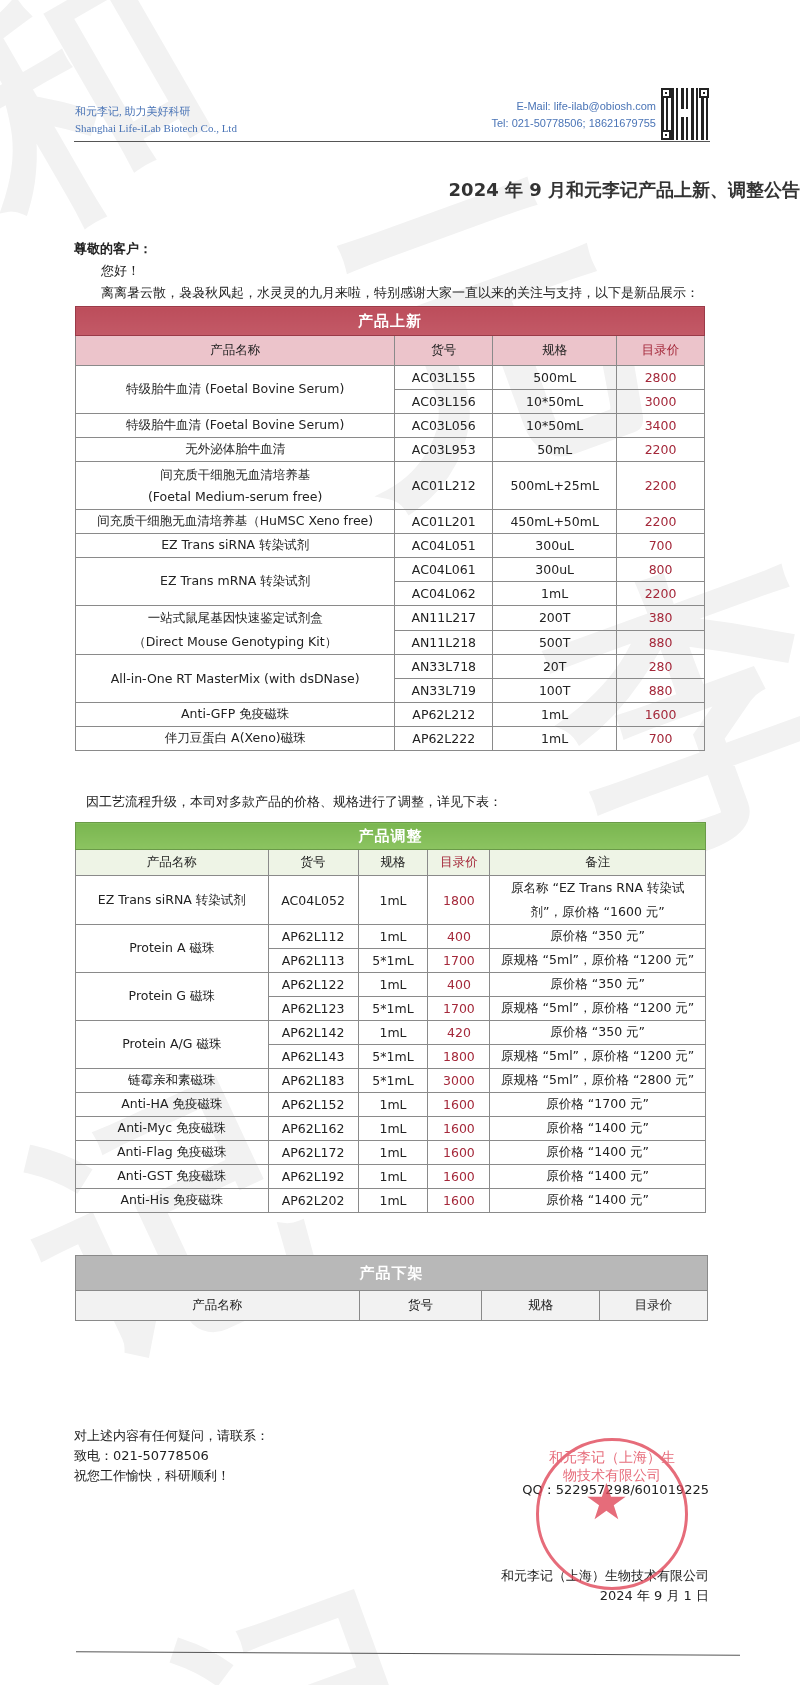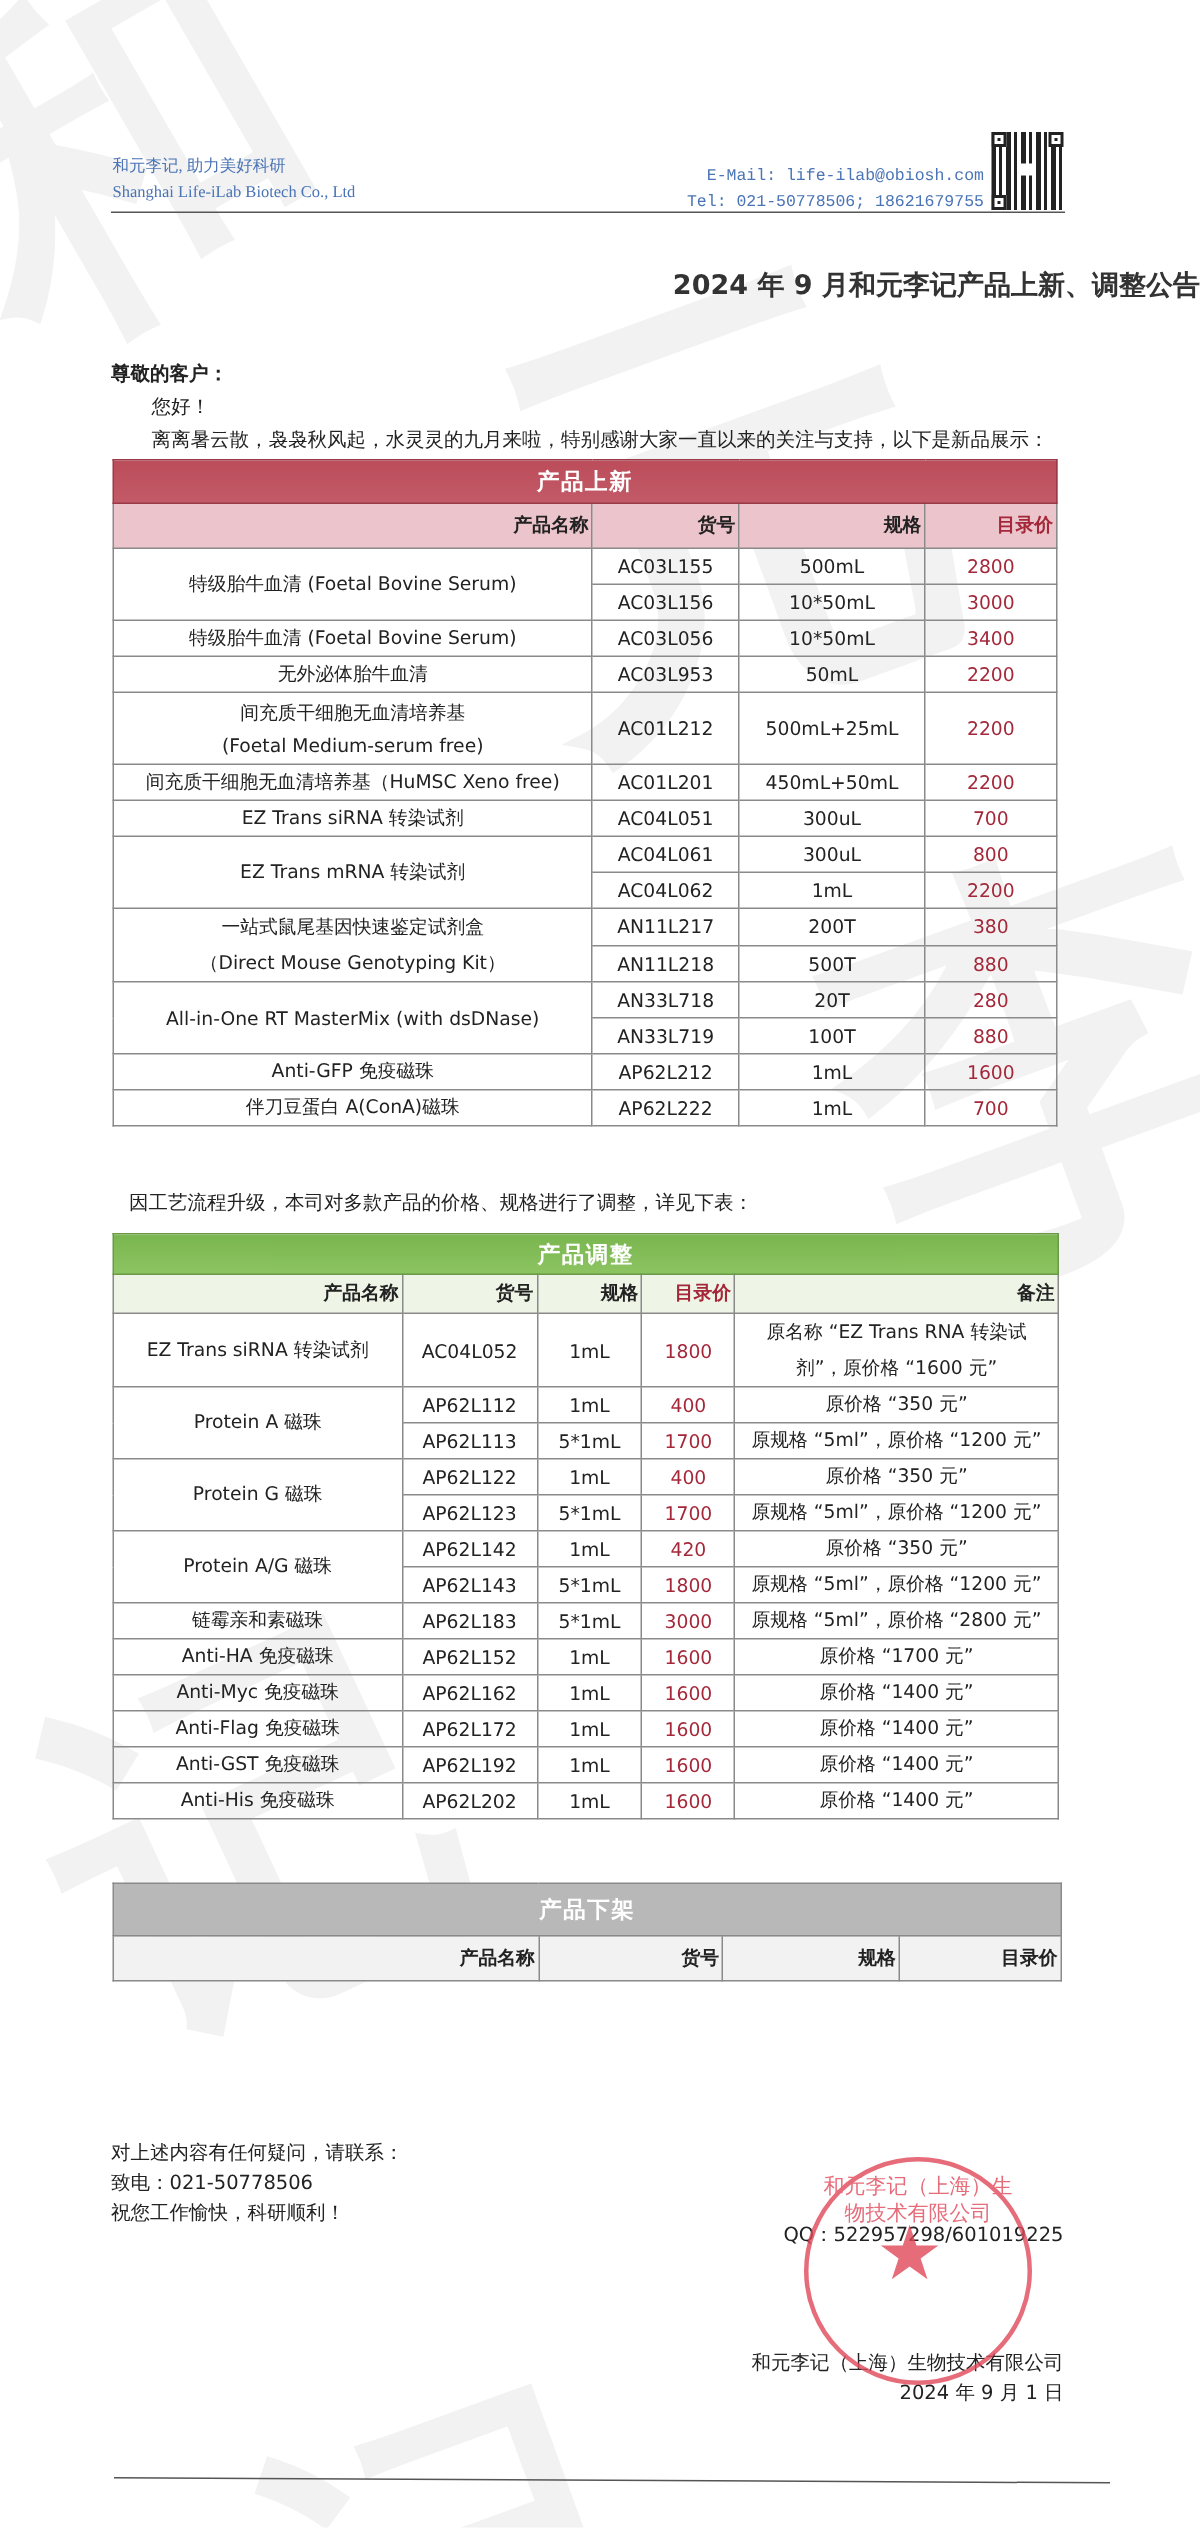--- a/index.html
+++ b/index.html
@@ -4,35 +4,35 @@
 <style>
   html, body { margin: 0; padding: 0; }
   body {
     width: 800px; height: 1685px; position: relative; overflow: hidden;
     background: #ffffff; color: #222;
     font-family: "DejaVu Sans", "Liberation Sans", sans-serif;
   }
   .wm { position: absolute; color: #f2f2f2; font-weight: bold; z-index: 0; pointer-events: none; }
   .abs { position: absolute; z-index: 1; }
   .hdr-left { left: 75px; top: 103px; color: #4a74b6; font-family: "Liberation Serif", "DejaVu Serif", serif; font-size: 11px; line-height: 17px; }
-  .hdr-right { right: 144px; top: 110px; color: #4a74b6; font-family: Liberation Mono, monospace; font-size: 11px; line-height: 17px; text-align: right; }
+  .hdr-right { right: 144px; top: 98px; color: #4a74b6; font-family: Liberation Sans, sans-serif; font-size: 11px; line-height: 17px; text-align: right; }
   .qr { left: 661px; top: 88px; width: 48px; height: 52px; background:
         repeating-linear-gradient(90deg, #222 0 3px, #fff 3px 5px, #222 5px 7px, #fff 7px 10px),
         repeating-linear-gradient(0deg, #fff 0 2px, transparent 2px 6px);
         background-blend-mode: normal; }
   .qr .fp { position: absolute; width: 10px; height: 10px; border: 2px solid #222; background: #fff; box-sizing: border-box; }
   .qr .fp::after { content: ""; position: absolute; left: 2px; top: 2px; width: 2px; height: 2px; background: #222; }
   .hr-top { left: 74px; top: 141px; width: 636px; height: 1px; background: #555; }
   .title { left: 0; width: 800px; top: 178px; text-align: right; font-size: 18px; font-weight: bold; color: #333; }
   .greet-h { left: 74px; top: 240px; font-size: 13px; font-weight: bold; }
   .greet { left: 101px; font-size: 13px; }
   .intro2 { left: 86px; top: 793px; font-size: 13px; }
   table { border-collapse: collapse; position: absolute; z-index: 1; font-size: 12.5px; }
   td, th { border: 1px solid #8a8a8a; text-align: center; padding: 0 2px; color: #222; }
-  th { font-weight: bold; text-align: right; }
+  th { font-weight: normal; }
   .cap { color: #fff; font-size: 15px; font-weight: bold; letter-spacing: 1px; }
   .price { color: #a4283a; }
   .t1 { left: 75px; top: 306px; width: 630px; }
   .t1 .cap-row td { background: linear-gradient(#bc4d5b, #c35a67); border-color: #9a3a48; height: 28px; }
   .t1 .head-row th { background: #ecc4cb; height: 29px; }
   .t2 { left: 75px; top: 822px; width: 631px; }
   .t2 .cap-row td { background: linear-gradient(#7ab650, #8cc461); border-color: #6a9a48; height: 26px; margin-left: 32px; }
   .t2 .head-row th { background: #eef4e6; height: 25px; }
   .t3 { left: 75px; top: 1255px; width: 633px; }
   .t3 .cap-row td { background: #b8b8b8; border-color: #8a8a8a; height: 34px; }
@@ -173,21 +173,21 @@
     <td>100T</td>
     <td class="price">880</td>
   </tr>
   <tr style="height:24px">
     <td>Anti-GFP 免疫磁珠</td>
     <td>AP62L212</td>
     <td>1mL</td>
     <td class="price">1600</td>
   </tr>
   <tr style="height:24px">
-    <td>伴刀豆蛋白 A(ConA)磁珠</td>
+    <td>伴刀豆蛋白 A(Xeno)磁珠</td>
     <td>AP62L222</td>
     <td>1mL</td>
     <td class="price">700</td>
   </tr>
 </tbody>
   </table>
 
 <div class="abs intro2">因工艺流程升级，本司对多款产品的价格、规格进行了调整，详见下表：</div>
 
 <table class="t2">

